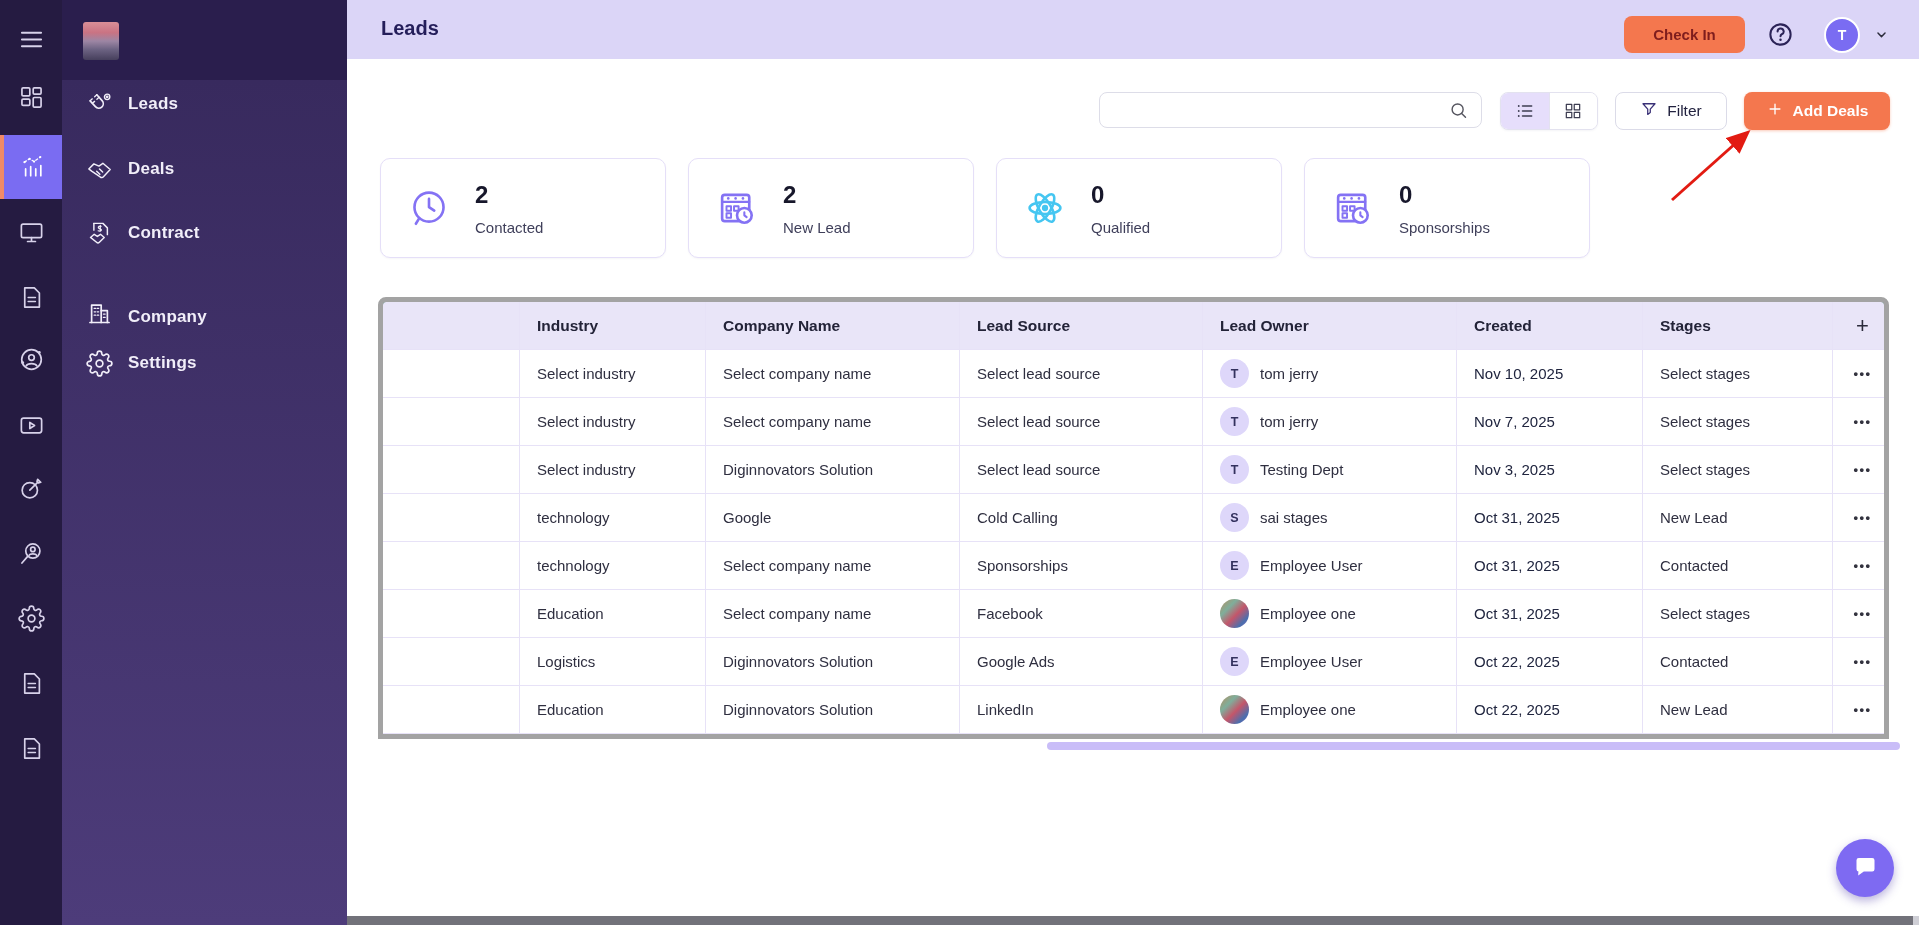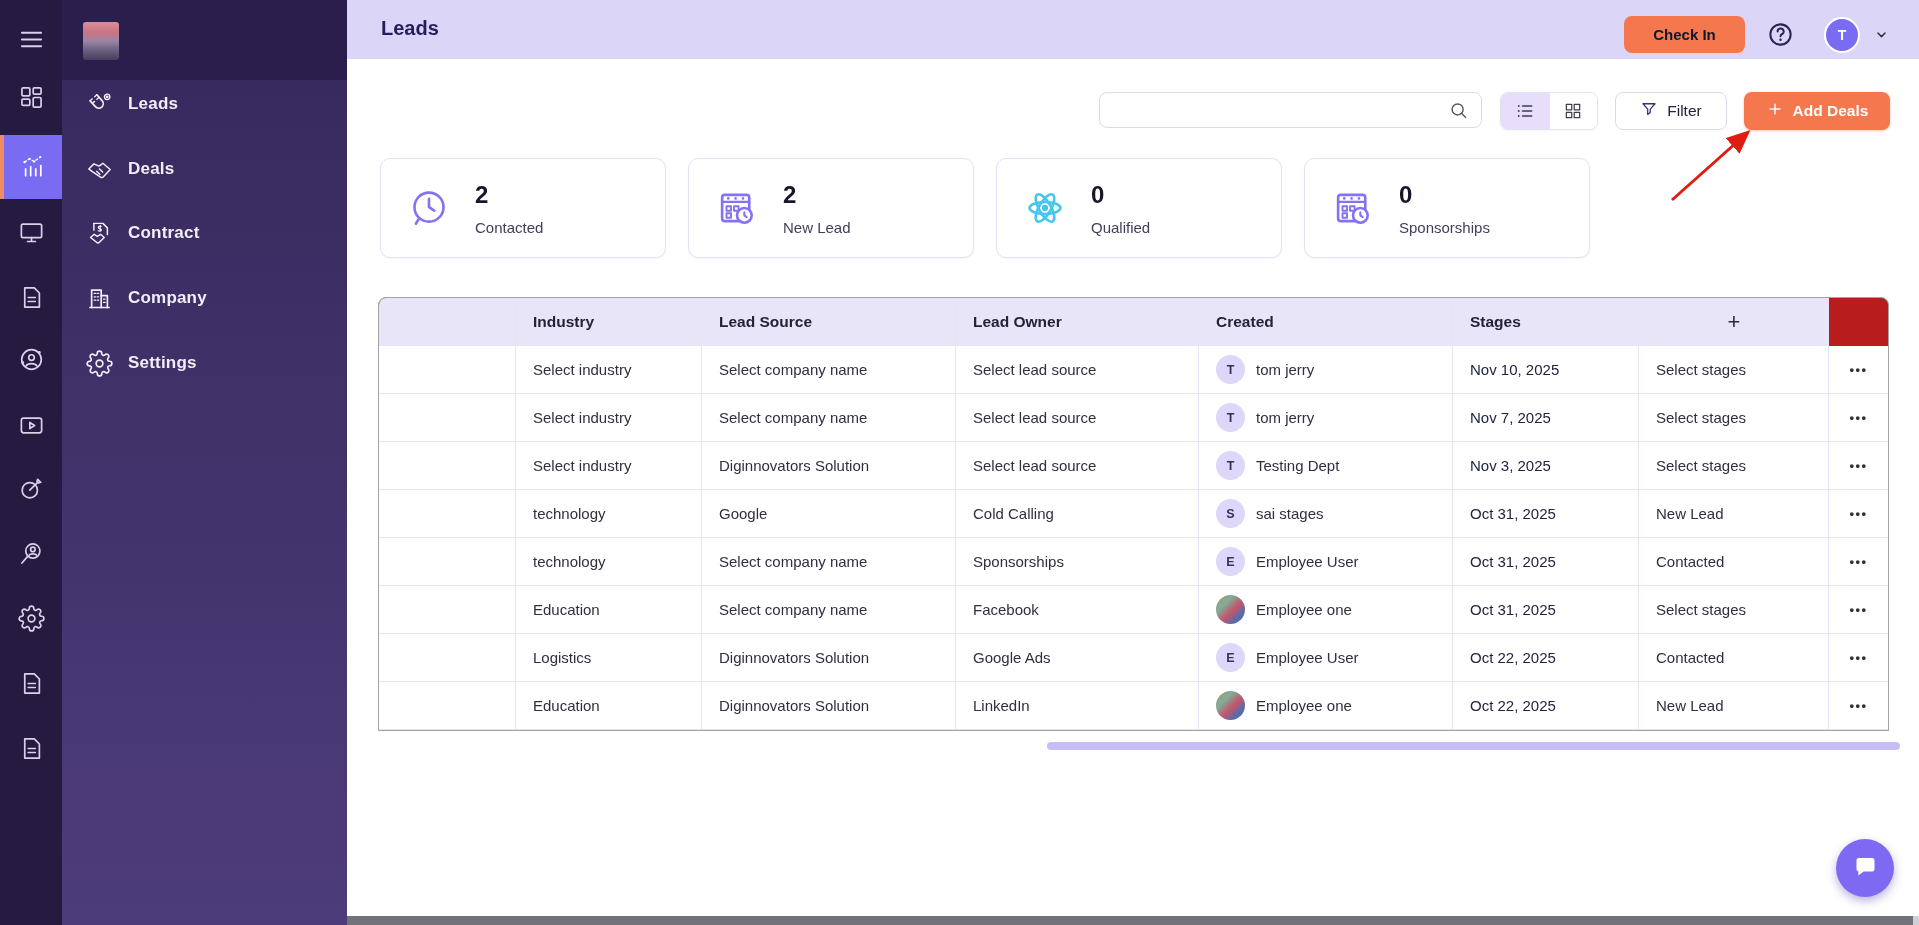--- a/index.html
+++ b/index.html
@@ -20,21 +20,21 @@
   #menu-panel { position:absolute; left:0; top:80px; width:285px; height:845px;
      background:linear-gradient(180deg,#382a5e 0%,#4d3c7a 100%); }
   .menu-item { position:absolute; left:0; width:285px; height:58px; display:flex; align-items:center; gap:15px; padding-left:24px; color:#f1eef9; cursor:pointer; }
   .menu-item svg { width:27px; height:27px; flex:0 0 auto; }
   .menu-item .menu-label { font-size:17px; font-weight:600; letter-spacing:.2px; }
 
   
   #header { position:absolute; left:347px; top:0; width:1572px; height:59px; background:#dbd5f7; z-index:10; }
   #page-title { position:absolute; left:34px; top:17px; font-size:20px; font-weight:600; color:#241e5a; }
   #check-in-btn { position:absolute; left:1277px; top:16px; width:121px; height:37px; background:#f4774e; border:none; border-radius:8px;
-      color:#0f172a; font-size:15px; font-weight:700; font-family:inherit; cursor:pointer; }
+      color:#7f1d1d; font-size:15px; font-weight:700; font-family:inherit; cursor:pointer; }
   #help-btn { position:absolute; left:1420px; top:21px; width:27px; height:27px; color:#2b2357; cursor:pointer; background:none; border:none; }
   #help-btn svg { width:27px; height:27px; }
   #user-avatar { position:absolute; left:1477px; top:17px; width:36px; height:36px; border-radius:50%; background:#7a6cf2;
       border:2px solid #ffffff; color:#fff; font-size:14px; font-weight:700; display:flex; align-items:center; justify-content:center; cursor:pointer; }
   #user-chevron { position:absolute; left:1526px; top:26px; width:17px; height:17px; color:#2c2c3c; cursor:pointer; }
   #user-chevron svg { width:17px; height:17px; }
 
   
   #search-box { position:absolute; left:1099px; top:92px; width:383px; height:36px; border:1px solid #dddde8; border-radius:8px; background:#fff; }
   #search-input { position:absolute; left:18px; top:0; width:320px; height:34px; border:none; outline:none; font-size:15px; color:#333; font-family:inherit; background:transparent; }
@@ -61,21 +61,21 @@
   #annotation-arrow { position:absolute; left:1650px; top:122px; width:120px; height:90px; pointer-events:none; z-index:50; }
 
   
   .stat-card { position:absolute; top:158px; width:286px; height:100px; background:#fff; border:1px solid #e5dff8; border-radius:10px; box-shadow:0 1px 2px rgba(30,20,80,.04); }
   .stat-icon { position:absolute; left:27px; top:28px; width:42px; height:42px; }
   .stat-icon svg { width:42px; height:42px; }
   .stat-value { position:absolute; left:94px; top:22px; font-size:24px; font-weight:700; color:#17172b; }
   .stat-label { position:absolute; left:94px; top:60px; font-size:15px; color:#3f3f5a; }
 
   
-  #leads-table { position:absolute; left:378px; top:297px; width:1511px; border:1px solid #a3a3a3; border-radius:8px 8px 0 0; overflow:hidden; background:#b91c1c; }
+  #leads-table { position:absolute; left:378px; top:297px; width:1511px; border:5px solid #a3a3a3; border-radius:8px 8px 0 0; overflow:hidden; background:#14532d; }
   .t-row { display:grid; }
   .t-cell { height:48px; display:flex; align-items:center; padding-left:17px; border-right:1px solid #e7e2f7; border-bottom:1px solid #e7e2f7;
       font-size:15px; color:#2f2f40; background:#fff; white-space:nowrap; overflow:hidden; }
   .t-cell:last-child { border-right:none; justify-content:center; padding-left:0; }
   .t-head .t-cell { background:#e9e5f8; font-weight:700; font-size:15.5px; color:#232338; }
   .t-head .t-cell.plus-cell { font-size:22px; font-weight:400; color:#2b2b3b; cursor:pointer; }
   .cell-date { color:#20253f; }
   .owner-cell { gap:11px; }
   .owner-avatar { width:29px; height:29px; border-radius:50%; background:#ded7fa; color:#33315e; font-size:12.5px; font-weight:700;
       display:flex; align-items:center; justify-content:center; flex:0 0 auto; }
@@ -210,21 +210,21 @@
         <span style="width:27px;height:27px;display:inline-flex">
           <svg viewBox="0 0 24 24" fill="none" stroke="currentColor" stroke-width="1.5" stroke-linecap="round" stroke-linejoin="round">
             <path d="M7 3h8l4 4v6" stroke-width="1.3"></path>
             <path d="M7 3v6" stroke-width="1.3"></path>
             <path d="M13.4 5.6c-1.4-.5-2.7.2-2.4 1.3.3 1.2 2.8.7 2.7 2-.1 1-1.7 1.4-2.9.7M12.7 4.8v5.2" stroke-width="1.1"></path>
             <path d="M4 15.5l3.3-2.8 2.8 1.9 2.8-1.9 3.3 2.8-4.3 4.3a1.8 1.8 0 0 1-2.5 0z" stroke-width="1.3"></path>
           </svg>
         </span>
         <span class="menu-label">Contract</span>
       </div>
-      <div class="menu-item" style="top: 189px;">
+      <div class="menu-item" style="top: 189px; align-items: flex-end;">
         <span style="width:27px;height:27px;display:inline-flex">
           <svg viewBox="0 0 24 24" fill="none" stroke="currentColor" stroke-width="1.5" stroke-linecap="round" stroke-linejoin="round">
             <path d="M5 20V4.5h8.5V20"></path>
             <path d="M13.5 9.5H19V20"></path>
             <path d="M3.5 20h17"></path>
             <path d="M7.3 7.5h1.2M10 7.5h1.2M7.3 10.5h1.2M10 10.5h1.2M7.3 13.5h1.2M10 13.5h1.2M15.5 12.5h1.5M15.5 15.5h1.5" stroke-width="1.2"></path>
           </svg>
         </span>
         <span class="menu-label">Company</span>
       </div>
@@ -355,20 +355,21 @@
         </svg></span>
       <div class="stat-value">0</div>
       <div class="stat-label">Sponsorships</div>
     </div>
   </div>
 
 <div id="leads-table">
     <div class="t-row t-head" style="grid-template-columns: 137px 186px 254px 243px 254px 186px 190px 59px;">
       <div class="t-cell"></div>
       <div class="t-cell">Industry</div>
+      <div class="t-cell">Company Name</div>
       <div class="t-cell">Lead Source</div>
       <div class="t-cell">Lead Owner</div>
       <div class="t-cell">Created</div>
       <div class="t-cell">Stages</div>
       <div class="t-cell plus-cell">+</div>
     </div>
     <div class="t-row" style="grid-template-columns: 137px 186px 254px 243px 254px 186px 190px 59px;">
       <div class="t-cell"></div>
       <div class="t-cell">Select industry</div>
       <div class="t-cell">Select company name</div>

